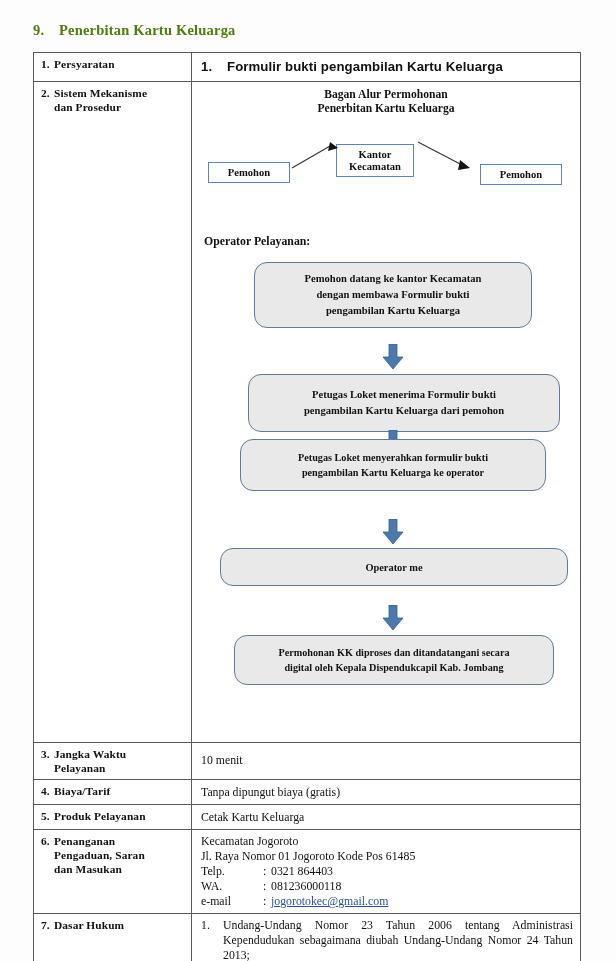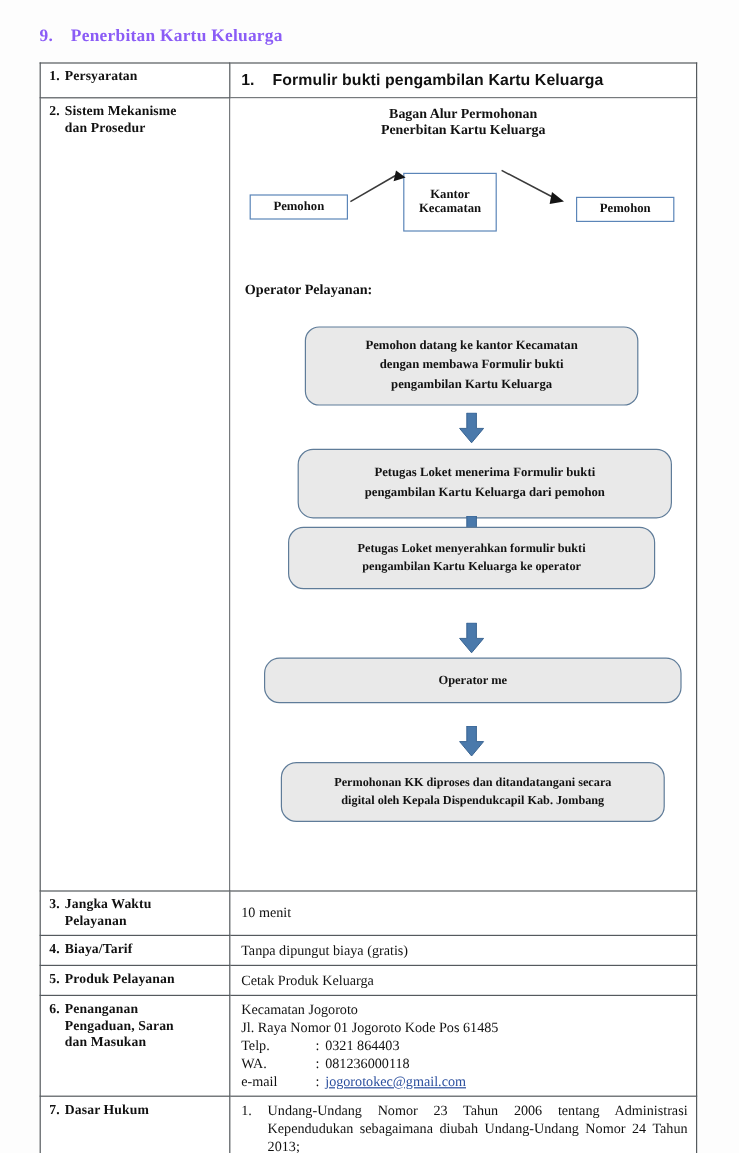--- a/index.html
+++ b/index.html
@@ -27,21 +27,21 @@
   
   .doc-heading {
     position: absolute;
     left: 33px;
     top: 22px;
     width: 540px;
     font-family: "Liberation Serif", serif;
     font-weight: bold;
     font-size: 14.5px;
     letter-spacing: 0.2px;
-    color: #8b5cf6;
+    color: #4d7c0f;
     white-space: nowrap;
   }
   .doc-heading .num { display: inline-block; width: 26px; }
 
   
   .doc-table {
     position: absolute;
     left: 33px;
     top: 52px;
     width: 548px;
@@ -202,42 +202,42 @@
 
             <div class="flow-title">
               <div>Bagan Alur Permohonan</div>
               <div>Penerbitan Kartu Keluarga</div>
             </div>
 
             <div class="mini-box" style="left:16px; top:80px; width:82px; height:21px;">
               <span>Pemohon</span>
             </div>
 
-            <div class="mini-box" style="left:144px; top:62px; width:78px; height:49px; flex-direction:column;">
+            <div class="mini-box" style="left:144px; top:62px; width:78px; height:33px; flex-direction:column;">
               <span>Kantor</span>
               <span>Kecamatan</span>
             </div>
 
             <div class="mini-box" style="left:288px; top:82px; width:82px; height:21px;">
               <span>Pemohon</span>
             </div>
 
             <svg class="mini-arrow" style="left:98px; top:56px;" width="50" height="32" viewBox="0 0 50 32">
               <line x1="2" y1="30" x2="40" y2="8" stroke="#3a3a3a" stroke-width="1.3"></line>
               <polygon points="40,4 48,10 38,13" fill="#151515"></polygon>
             </svg>
 
             <svg class="mini-arrow" style="left:224px; top:56px;" width="64" height="40" viewBox="0 0 64 40">
               <line x1="2" y1="4" x2="48" y2="28" stroke="#3a3a3a" stroke-width="1.3"></line>
               <polygon points="44,22 54,30 42,32" fill="#151515"></polygon>
             </svg>
 
             <div class="stage-title">Operator Pelayanan:</div>
 
-            <div class="flow-box" style="left:62px; top:190px; width:278px; height:66px; font-size:10.6px; line-height:16px;border-radius:12px;">
+            <div class="flow-box" style="left:62px; top:180px; width:278px; height:66px; font-size:10.6px; line-height:16px;">
               <div class="txt">
                 <div>Pemohon datang ke kantor Kecamatan</div>
                 <div>dengan membawa Formulir bukti</div>
                 <div>pengambilan Kartu Keluarga</div>
               </div>
             </div>
 
             <svg class="down-arrow" style="left:190px; top:262px;" viewBox="0 0 22 26">
               <polygon points="7,0 15,0 15,13 21,13 11,25 1,13 7,13" fill="#4a79ab" stroke="#36618f" stroke-width="0.8"></polygon>
             </svg>
@@ -311,21 +311,21 @@
       </tr>
 
       <tr>
         <td class="col-label">
           <div class="lbl-row">
             <span class="n">5.</span>
             <span class="t">Produk Pelayanan</span>
           </div>
         </td>
         <td class="col-value">
-          <div style="padding-top:1px;">Cetak Produk Keluarga</div>
+          <div style="padding-top:1px;">Cetak Kartu Keluarga</div>
         </td>
       </tr>
 
       <tr>
         <td class="col-label">
           <div class="lbl-row">
             <span class="n">6.</span>
             <span class="t">Penanganan</span>
           </div>
           <div class="lbl-sub">Pengaduan, Saran</div>

